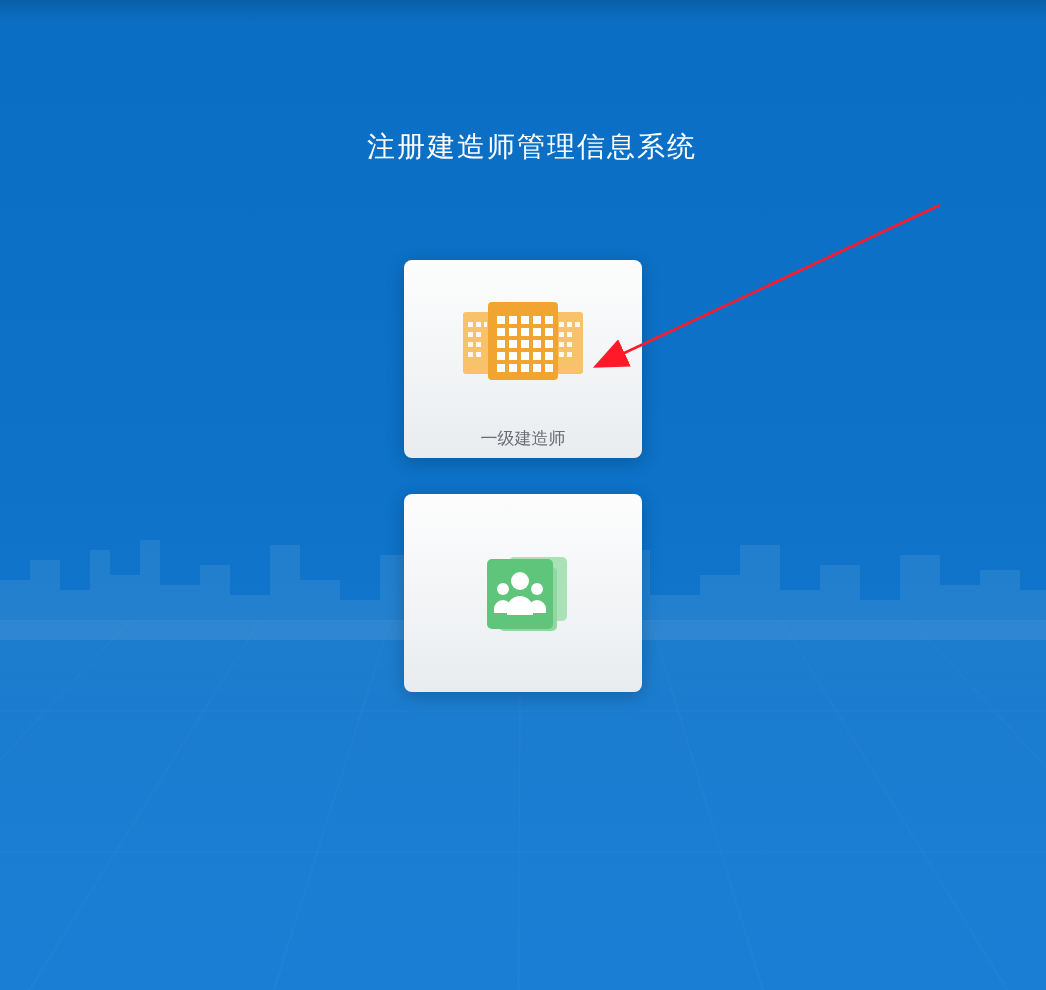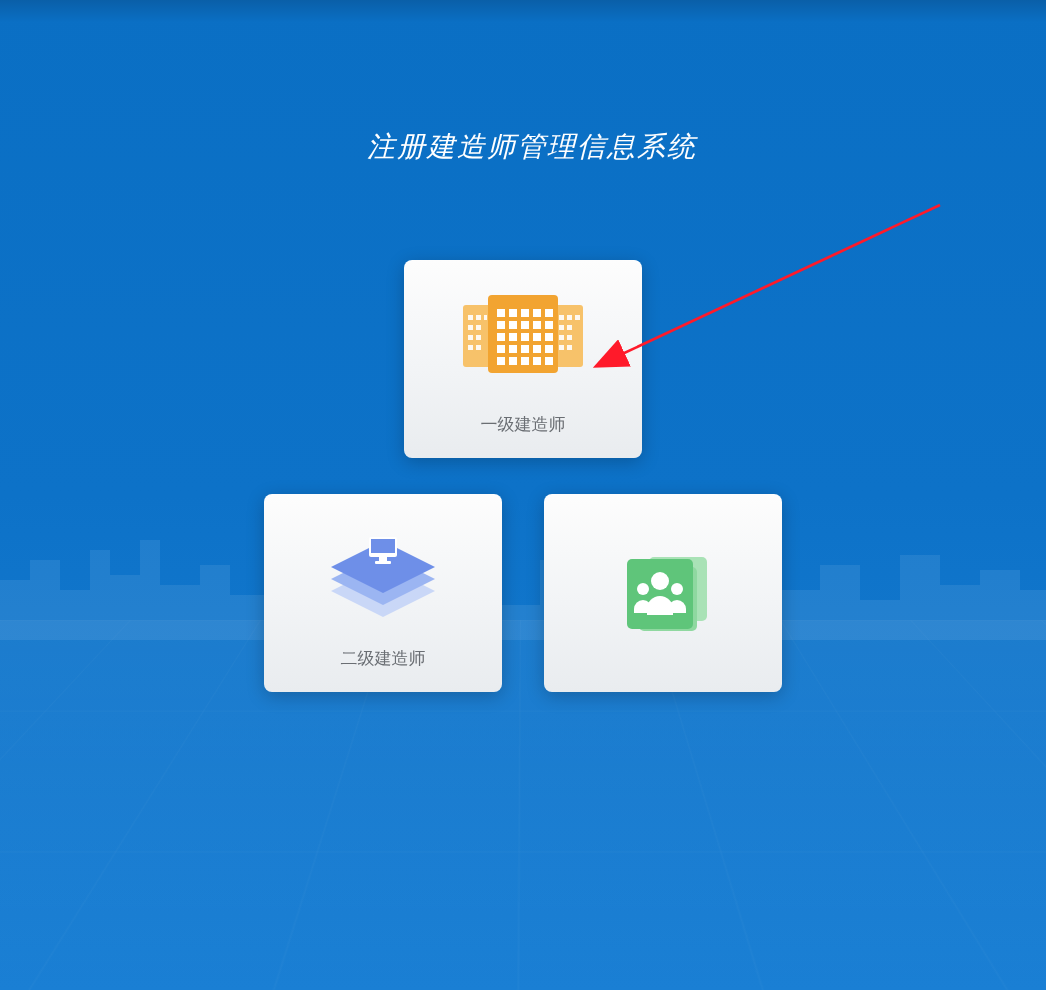--- a/index.html
+++ b/index.html
@@ -19,21 +19,20 @@
     }
     .title {
       position: absolute;
       top: 128px;
       left: 18px; right: 0;
       text-align: center;
       color: #ffffff;
       font-size: 28px;
       font-weight: 400;
       letter-spacing: 2px;
-      font-style: italic;
     }
     .cards {
       position: absolute;
       top: 260px;
       left: 0; right: 0;
       display: flex;
       flex-direction: column;
       align-items: center;
       gap: 36px;
     }
@@ -54,21 +53,21 @@
       cursor: pointer;
     }
     .card-icon-wrap {
       flex: 1;
       display: flex;
       align-items: center;
       justify-content: center;
       width: 100%;
     }
     .card-label {
-      padding-bottom: 22px;
+      padding-bottom: 8px;
       font-size: 17px;
       color: #6a6e73;
       text-align: center;
     }
     
     .skyline {
       position: absolute;
       left: 0; right: 0;
       bottom: 350px;
       height: 120px;
@@ -166,38 +165,20 @@
             <rect x="116" y="58" width="5" height="5"></rect>
               <rect x="124" y="58" width="5" height="5"></rect>
           </g>
         </svg>
       </div>
       <div class="card-label">一级建造师</div>
     </div>
   </div>
 
   <div class="row">
-    <div class="card">
-      <div class="card-icon-wrap">
-        <svg width="140" height="100">
-          <g transform="translate(70,52)">
-            <polygon points="-52,18 0,44 52,18 0,-8" fill="#c9d7f7"></polygon>
-            <polygon points="-52,6 0,32 52,6 0,-20" fill="#9bb5f2"></polygon>
-            <polygon points="-52,-6 0,20 52,-6 0,-32" fill="#6e8fe8"></polygon>
-            <g transform="translate(-14,-36)">
-              <rect x="0" y="0" width="28" height="20" rx="2" fill="#ffffff"></rect>
-              <rect x="2" y="2" width="24" height="14" fill="#6e8fe8"></rect>
-              <rect x="10" y="20" width="8" height="4" fill="#ffffff"></rect>
-              <rect x="6" y="24" width="16" height="3" rx="1" fill="#ffffff"></rect>
-            </g>
-          </g>
-        </svg>
-      </div>
-      <div class="card-label">二级建造师</div>
-    </div>
 
     <div class="card">
       <div class="card-icon-wrap">
         <svg width="140" height="100">
           <rect x="56" y="14" width="58" height="64" rx="5" fill="#a9e2b6"></rect>
           <rect x="46" y="24" width="58" height="64" rx="5" fill="#8fd8a0"></rect>
           <rect x="34" y="16" width="66" height="70" rx="5" fill="#5fc57a"></rect>
           <g fill="#ffffff" transform="translate(34,16)">
             <circle cx="33" cy="22" r="9"></circle>
             <path d="M20,50 a13,13 0 0,1 26,0 v6 h-26 z"></path>

